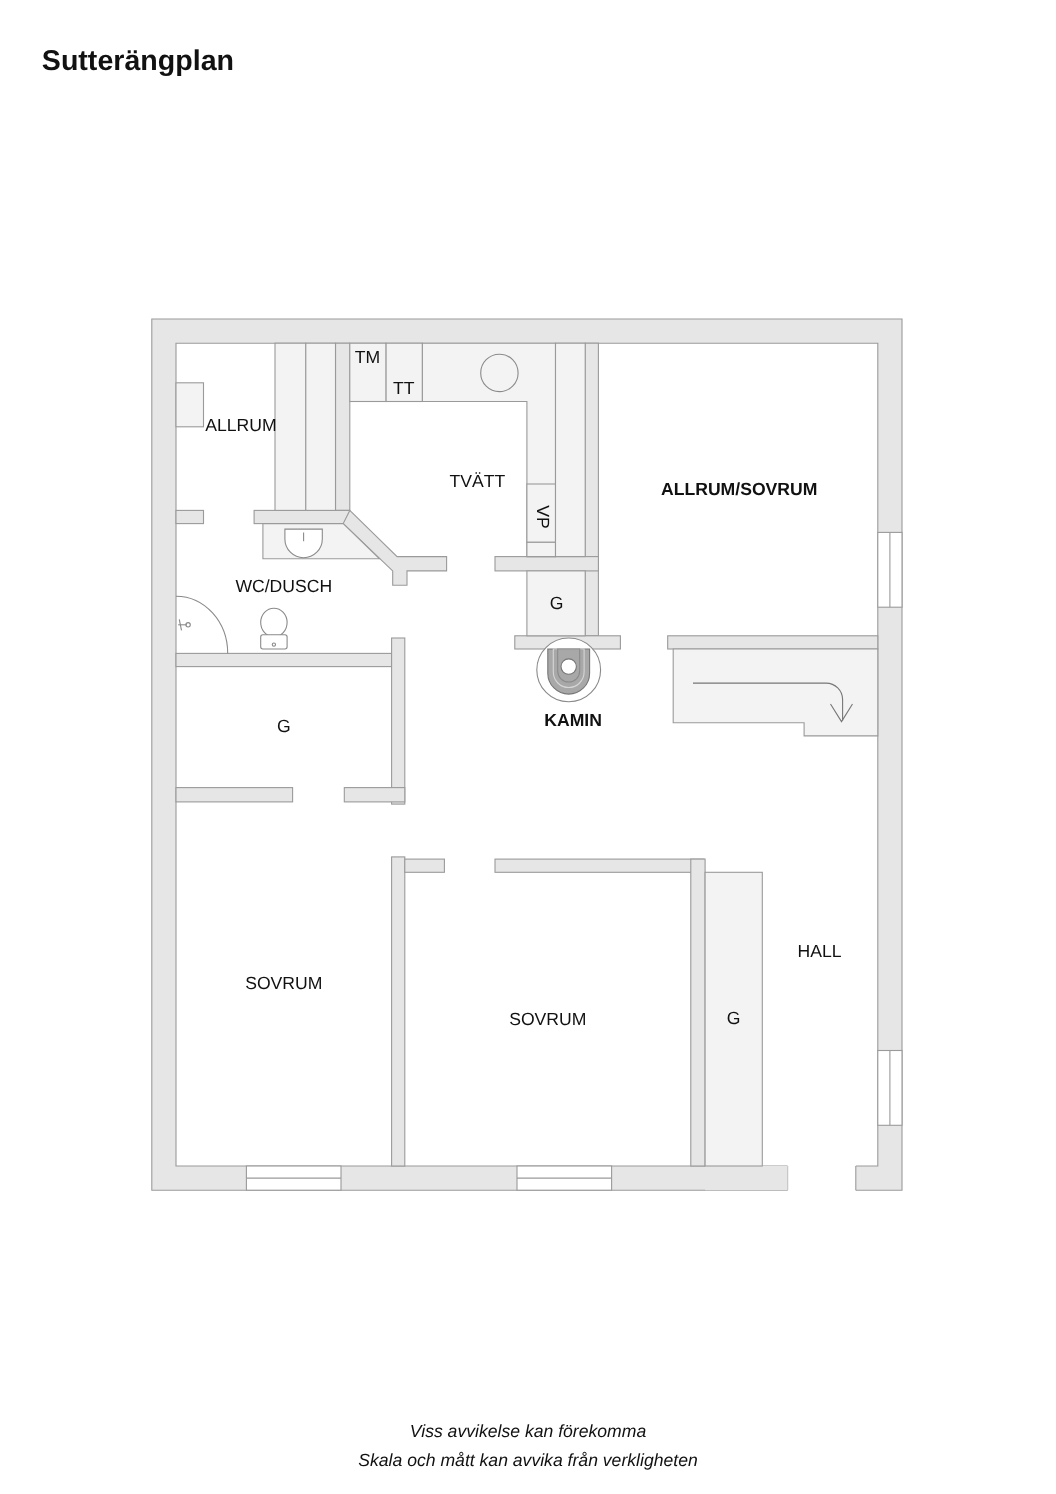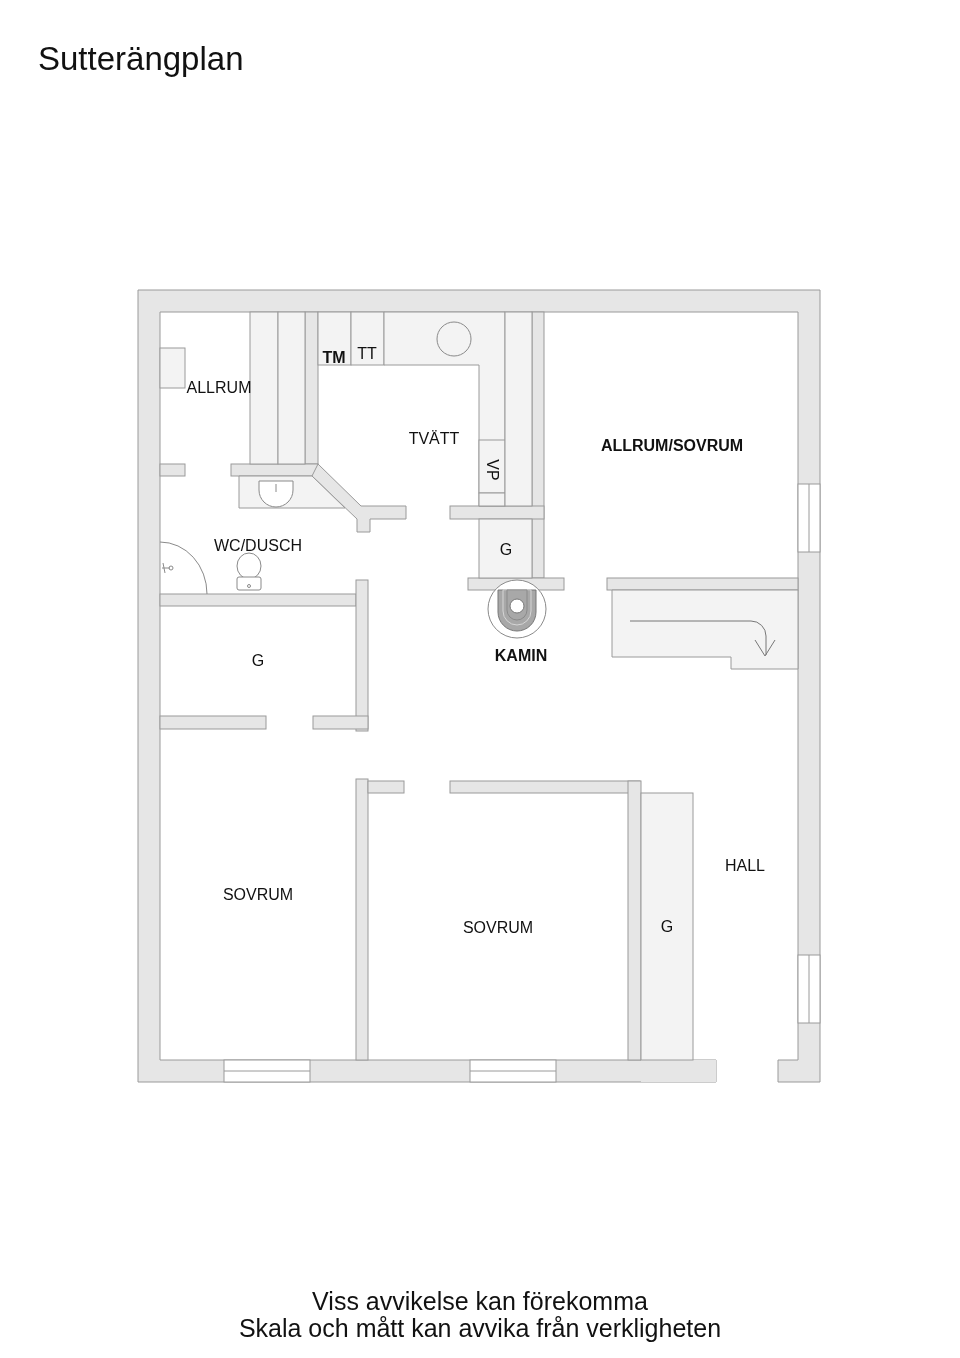--- a/index.html
+++ b/index.html
@@ -1,20 +1,20 @@
 <!DOCTYPE html>
 <html><head>
 <meta charset="utf-8">
 <style>
   html, body { margin:0; padding:0; background:#ffffff; }
   body { width:960px; height:1358px; position:relative; overflow:hidden; font-family:"Liberation Sans", sans-serif; color:#111; }
-  .title { position:absolute; left:38px; top:40px; font-size:33px; font-weight:normal; letter-spacing:0px;text-align:center; }
+  .title { position:absolute; left:38px; top:40px; font-size:26px; font-weight:bold; letter-spacing:0px;text-align:center; }
   .plan { position:absolute; left:0; top:0; width:960px; height:1358px; }
   .lbl { position:absolute; font-size:16px; white-space:nowrap; transform:translate(-50%,-50%); }
-  .footer { position:absolute; left:0; width:960px; text-align:center; font-size:25px; line-height:27px; }
+  .footer { position:absolute; left:0; width:960px; text-align:center; font-size:16px; line-height:27px;font-style:italic; }
 </style>
 </head>
 <body>
 
 <div class="title">Sutterängplan</div>
 
 <svg class="plan" width="960" height="1358" viewBox="0 0 960 1358" xmlns="http://www.w3.org/2000/svg">
   <g fill="#e6e6e6" stroke="#9a9a9a" stroke-width="1">
 
     <path d="M138,290 H820 V1082 H138 Z M160,312 V1060 H798 V312 Z" fill-rule="evenodd"></path>
@@ -125,26 +125,26 @@
     <circle cx="517" cy="606" r="7" fill="#ffffff" stroke="#777"></circle>
   </g>
 
   <g fill="none" stroke="#777" stroke-width="1">
     <path d="M630,621 H751 A15,15 0 0 1 766,636 V655"></path>
     <path d="M755,640 L765,656 L775,640"></path>
   </g>
 </svg>
 
 <div class="lbl" style="left:219px;top:388px;">ALLRUM</div>
-<div class="lbl" style="left:334px;top:358px;font-weight:bold;">TM</div>
+<div class="lbl" style="left:334px;top:326px;">TM</div>
 <div class="lbl" style="left:367px;top:354px;">TT</div>
 <div class="lbl" style="left:398px;top:439px;margin-left:36px;">TVÄTT</div>
 <div class="lbl" style="left:492px;top:470px;transform:translate(-50%,-50%) rotate(90deg);">VP</div>
 <div class="lbl" style="left:672px;top:446px;font-weight:bold;">ALLRUM/SOVRUM</div>
-<div class="lbl" style="left:258px;top:534px;margin-top:12px;">WC/DUSCH</div>
+<div class="lbl" style="left:258px;top:534px;">WC/DUSCH</div>
 <div class="lbl" style="left:506px;top:550px;">G</div>
 <div class="lbl" style="left:521px;top:656px;font-weight:bold;">KAMIN</div>
 <div class="lbl" style="left:258px;top:661px;">G</div>
 <div class="lbl" style="left:258px;top:895px;">SOVRUM</div>
 <div class="lbl" style="left:498px;top:928px;">SOVRUM</div>
 <div class="lbl" style="left:667px;top:927px;">G</div>
 <div class="lbl" style="left:745px;top:866px;">HALL</div>
 
 <div class="footer" style="top:1288px;">Viss avvikelse kan förekomma</div>
 <div class="footer" style="top:1315px;">Skala och mått kan avvika från verkligheten</div>

